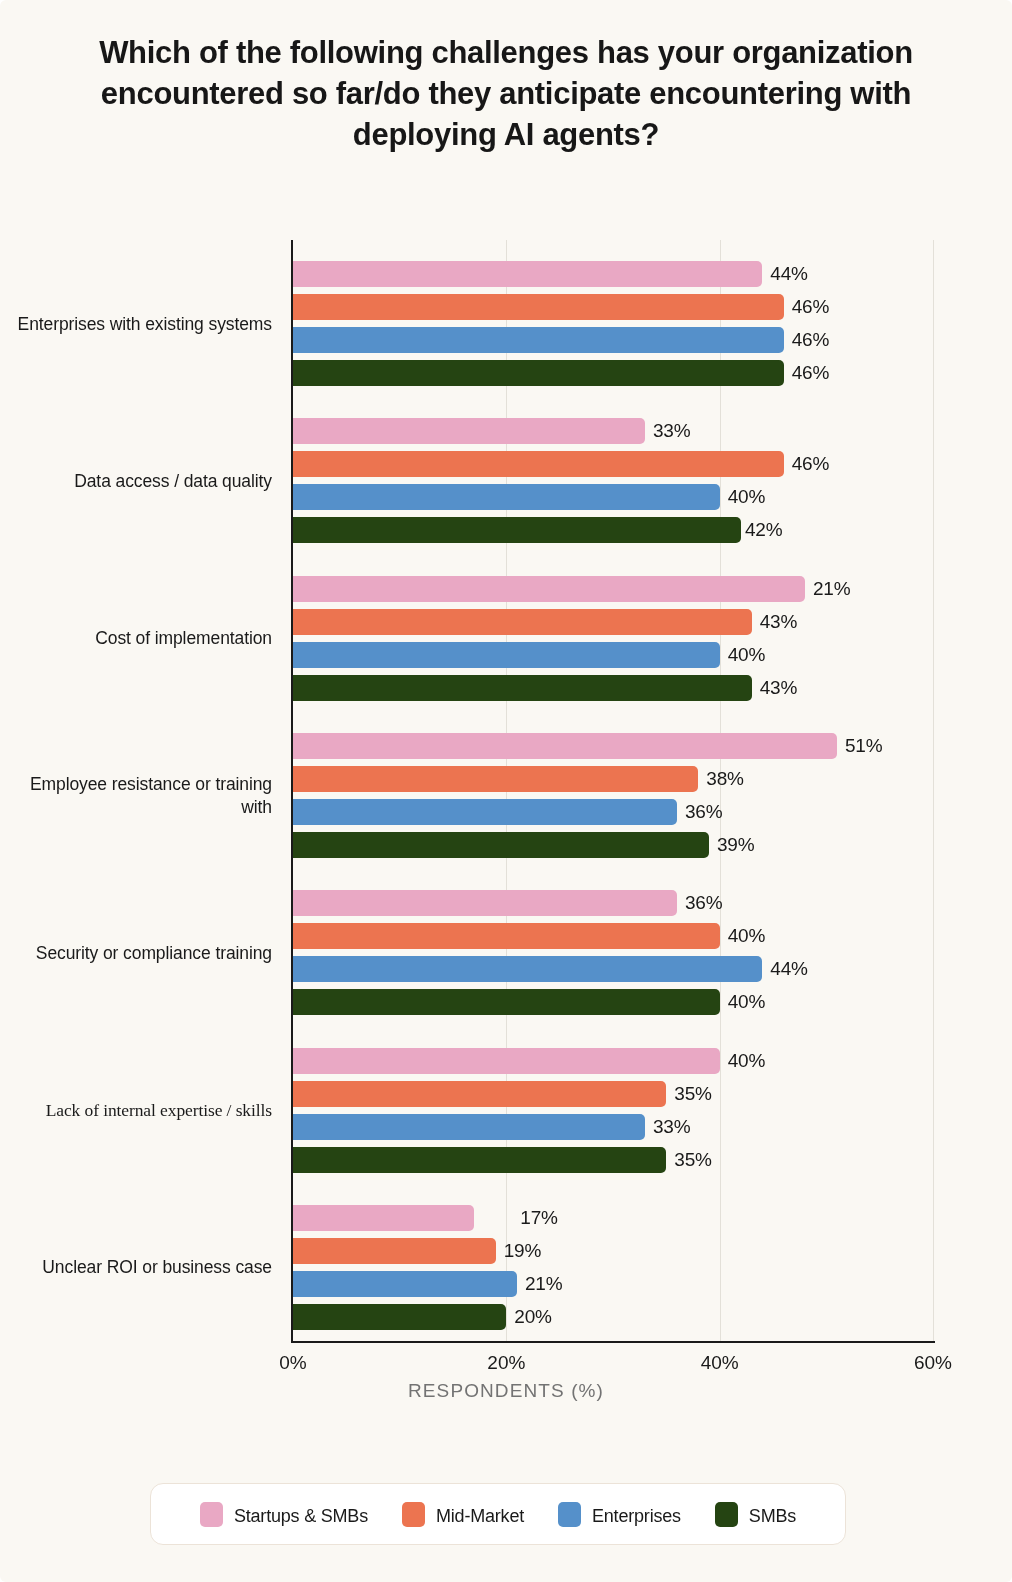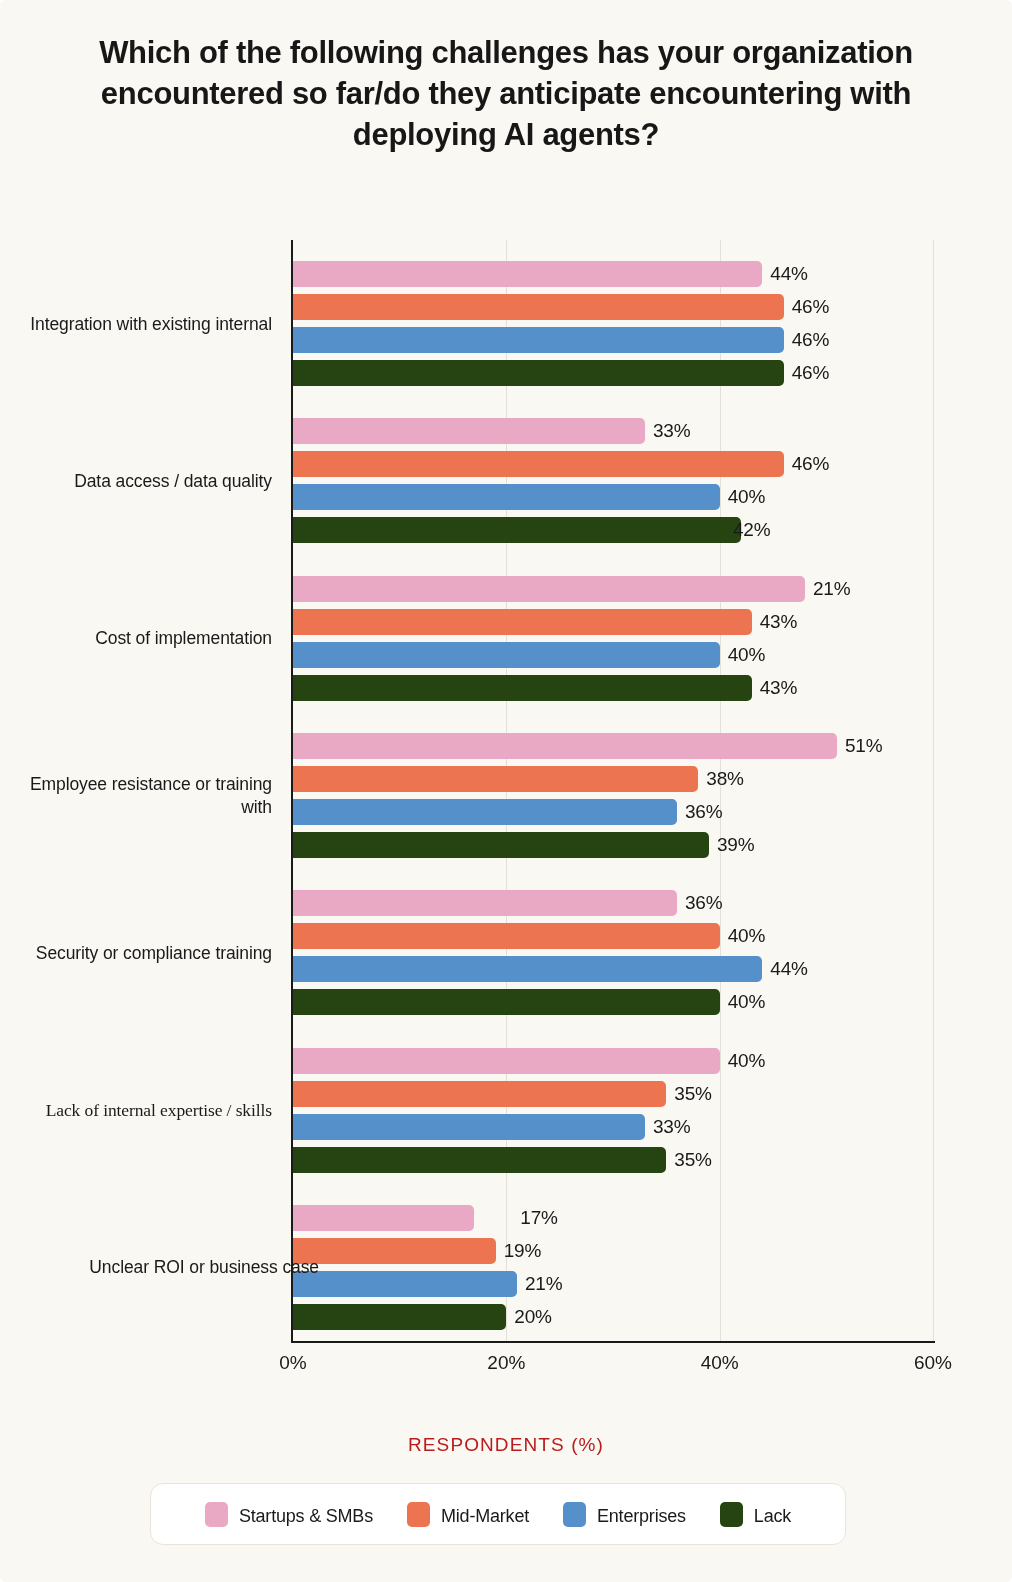--- a/index.html
+++ b/index.html
@@ -100,25 +100,25 @@
     top: 1352px;
     font-size: 19px;
     color: #1a1a1a;
     transform: translateX(-50%);
     white-space: nowrap;
   }
 
   #xaxis-title {
     position: absolute;
     left: 0; right: 0;
-    top: 1434px;
+    top: 1380px;
     text-align: center;
     font-size: 19px;
     letter-spacing: 1.1px;
-    color: #b91c1c;
+    color: #737373;
   }
 
   #legend {
     position: absolute;
     left: 150px;
     top: 1483px;
     width: 696px;
     height: 62px;
     background: #ffffff;
     border: 1.5px solid #ece3d8;
@@ -185,21 +185,21 @@
         <div class="bar-row" style="top: 211.429px;">
           <div class="bar" style="width: 490.667px; background: rgb(236, 116, 80);"></div>
           <div class="bar-label" style="left: 498.667px;">46%</div>
         </div>
         <div class="bar-row" style="top: 244.429px;">
           <div class="bar" style="width: 426.667px; background: rgb(85, 144, 202);"></div>
           <div class="bar-label" style="left: 434.667px;">40%</div>
         </div>
         <div class="bar-row" style="top: 277.429px;">
           <div class="bar" style="width: 448px; background: rgb(37, 68, 18);"></div>
-          <div class="bar-label" style="left: 440px;">42%</div>
+          <div class="bar-label" style="left: 452px;">42%</div>
         </div>
         <div class="bar-row" style="top: 335.714px;">
           <div class="bar" style="width: 512px; background: rgb(233, 168, 196);"></div>
           <div class="bar-label" style="left: 520px;">21%</div>
         </div>
         <div class="bar-row" style="top: 368.714px;">
           <div class="bar" style="width: 458.667px; background: rgb(236, 116, 80);"></div>
           <div class="bar-label" style="left: 466.667px;">43%</div>
         </div>
         <div class="bar-row" style="top: 401.714px;">
@@ -271,27 +271,27 @@
           <div class="bar-label" style="left: 232px;">21%</div>
         </div>
         <div class="bar-row" style="top: 1063.86px;">
           <div class="bar" style="width: 213.333px; background: rgb(37, 68, 18);"></div>
           <div class="bar-label" style="left: 221.333px;">20%</div>
         </div>
       </div>
   </div>
 
   <div id="category-labels">
-      <div class="cat-label" style="top: 323.643px; left: 0px; right: auto; width: 272px; transform: translateY(-50%);">Integration with existing internal</div>
+      <div class="cat-label" style="top: 323.643px; left: 0px; right: auto; width: 272px; transform: translateY(-50%);">Enterprises with existing systems</div>
       <div class="cat-label" style="top: 480.929px; left: 0px; right: auto; width: 272px; transform: translateY(-50%);">Data access / data quality</div>
       <div class="cat-label" style="top: 638.214px; left: 0px; right: auto; width: 272px; transform: translateY(-50%);">Cost of implementation</div>
       <div class="cat-label" style="top: 795.5px; left: 0px; right: auto; width: 272px; transform: translateY(-50%);">Employee resistance or training with</div>
       <div class="cat-label" style="top: 952.786px; left: 0px; right: auto; width: 272px; transform: translateY(-50%);">Security or compliance training</div>
       <div class="cat-label" style="top: 1110.07px; left: 0px; right: auto; width: 272px; transform: translateY(-50%); font-family: Liberation Serif, serif;">Lack of internal expertise / skills</div>
-      <div class="cat-label" style="top: 1267.36px; left: 0px; right: auto; width: 272px; transform: translateY(-50%); padding-left: 47px;">Unclear ROI or business case</div>
+      <div class="cat-label" style="top: 1267.36px; left: 0px; right: auto; width: 272px; transform: translateY(-50%);">Unclear ROI or business case</div>
     </div>
   <div id="xtick-labels">
       <div class="tick-label" style="left: 293px;">0%</div>
       <div class="tick-label" style="left: 506.333px;">20%</div>
       <div class="tick-label" style="left: 719.667px;">40%</div>
       <div class="tick-label" style="left: 933px;">60%</div>
     </div>
 
   <div id="xaxis-title">RESPONDENTS (%)</div>
 
@@ -303,17 +303,17 @@
       <div class="legend-item">
         <span class="legend-swatch" style="background: rgb(236, 116, 80);"></span>
         <span class="legend-text">Mid-Market</span>
       </div>
       <div class="legend-item">
         <span class="legend-swatch" style="background: rgb(85, 144, 202);"></span>
         <span class="legend-text">Enterprises</span>
       </div>
       <div class="legend-item">
         <span class="legend-swatch" style="background: rgb(37, 68, 18);"></span>
-        <span class="legend-text">Lack</span>
+        <span class="legend-text">SMBs</span>
       </div>
     </div>
 
 </div>
 
 </body></html>

